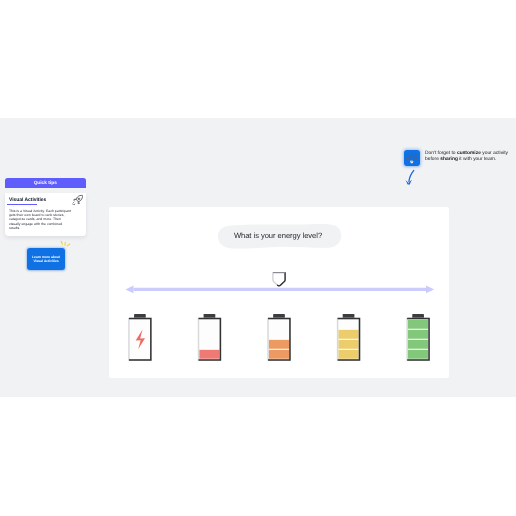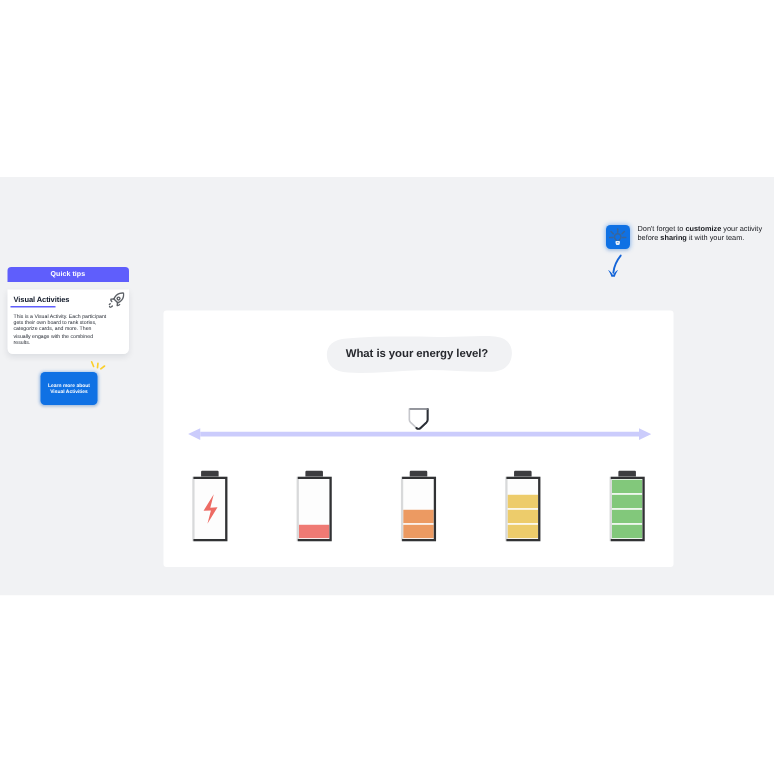--- a/index.html
+++ b/index.html
@@ -32,21 +32,21 @@
             display:flex;align-items:center;justify-content:center;
             box-shadow:0 0 3px 0.5px rgba(40,130,240,.42), 0 1px 2px rgba(0,0,0,.07);}
   .cal-text{position:absolute;left:425px;top:150.5px;width:90px;font-size:4.9px;line-height:6.45px;color:#16181d;}
   .cal-text b{font-weight:bold;}
   .cal-arrow{position:absolute;left:401px;top:166px;width:18px;height:22px;}
 
   
   .card{position:absolute;left:108.7px;top:206.6px;width:340.3px;height:171.3px;background:#ffffff;border-radius:2px;}
   .bubble-wrap{position:absolute;left:216px;top:223px;width:126px;height:27px;}
   .bubble-txt{position:absolute;left:215px;top:222px;width:126px;height:27px;display:flex;align-items:center;
-              justify-content:center;font-size:7.6px;font-weight:bold;color:#27292e;letter-spacing:-.05px;}
+              justify-content:center;font-size:7.6px;font-weight:normal;color:#27292e;letter-spacing:-.05px;}
   .slider{position:absolute;left:124.5px;top:284.6px;width:309.5px;height:9px;}
   .marker{position:absolute;left:270.6px;top:271.2px;width:16px;height:16px;}
   .batteries{position:absolute;left:109px;top:306px;width:340px;height:60px;}
 </style>
 </head>
 <body>
 
 <div id="stage">
   <div class="band-top"></div>
   <div class="band-mid"></div>

